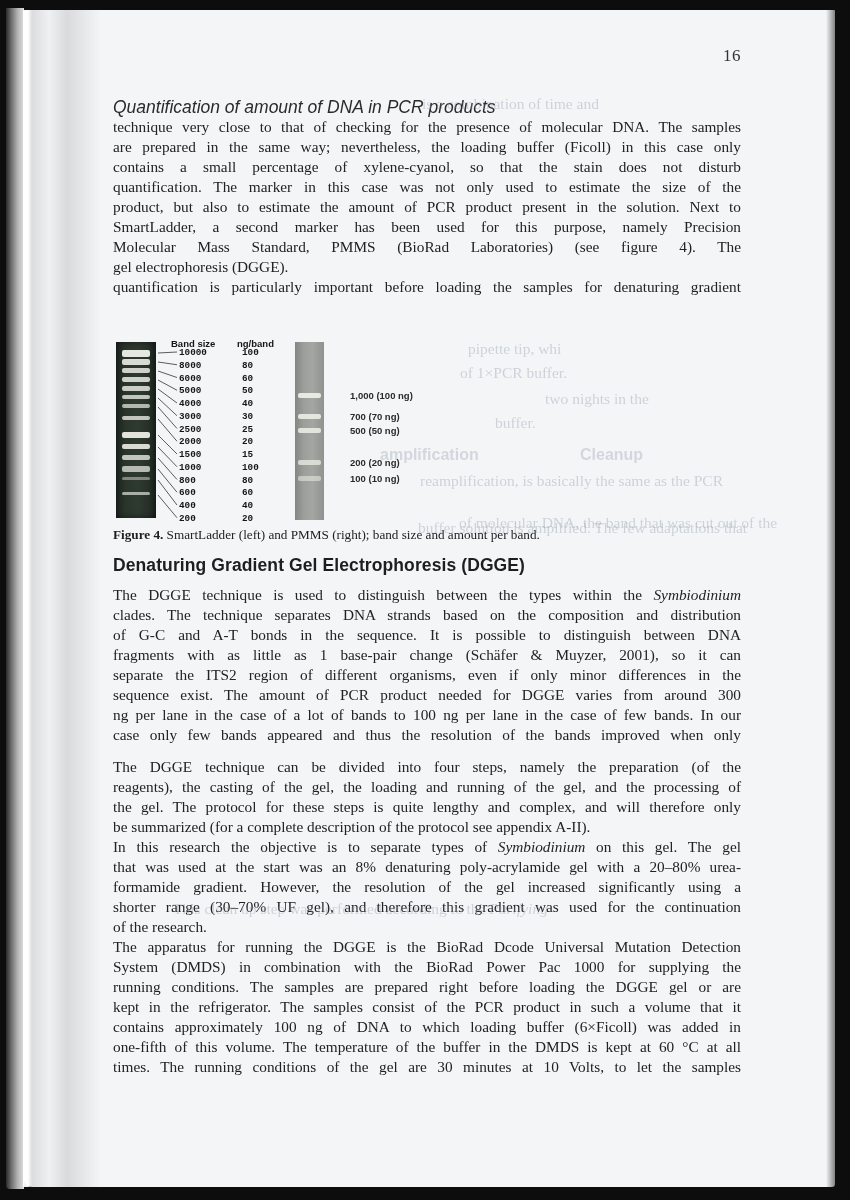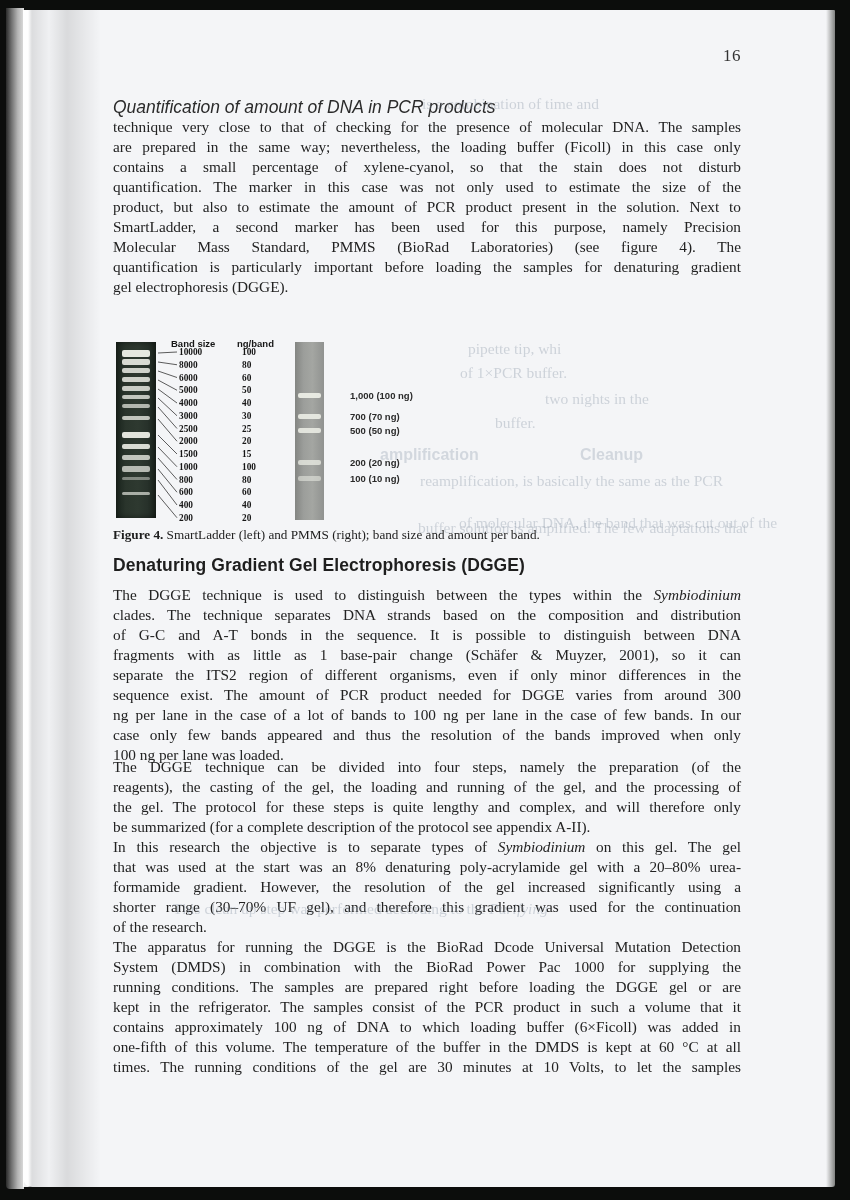--- a/index.html
+++ b/index.html
@@ -79,21 +79,21 @@
     background:linear-gradient(90deg,#838582 0,#9c9e9b 30%,#a4a6a2 60%,#909290 100%);
   }
   .band{position:absolute;border-radius:2px;background:#eceee6;filter:blur(.4px);}
   .ladder-header{
     position:absolute;top:0;font-family:"Liberation Sans", sans-serif;
     font-weight:bold;font-size:9.5px;color:#161616;
   }
   .ladder-h1{left:58px;}
   .ladder-h2{left:124px;}
   .ladder-cell{
-    position:absolute;font-family:Liberation Serif, serif;
+    position:absolute;font-family:Liberation Mono, monospace;
     font-weight:bold;font-size:9.3px;color:#161616;line-height:11px;
   }
   .leader-svg{position:absolute;left:0;top:0;overflow:visible;}
   .pmms-label{
     position:absolute;left:237px;font-family:"Liberation Sans", sans-serif;
     font-weight:bold;font-size:9.5px;color:#2a2a2a;line-height:11px;
   }
 
   
   .bleed{position:absolute;inset:0;pointer-events:none;}
@@ -113,22 +113,22 @@
   <div class="h1">Quantification of amount of DNA in PCR products</div>
 
   <div class="para" style="top:107px">
       <div class="line">technique very close to that of checking for the presence of molecular DNA. The samples</div>
       <div class="line">are prepared in the same way; nevertheless, the loading buffer (Ficoll) in this case only</div>
       <div class="line">contains a small percentage of xylene-cyanol, so that the stain does not disturb</div>
       <div class="line">quantification. The marker in this case was not only used to estimate the size of the</div>
       <div class="line">product, but also to estimate the amount of PCR product present in the solution. Next to</div>
       <div class="line">SmartLadder, a second marker has been used for this purpose, namely Precision</div>
       <div class="line">Molecular Mass Standard, PMMS (BioRad Laboratories) (see figure 4). The</div>
+      <div class="line last">gel electrophoresis (DGGE).</div>
       <div class="line">quantification is particularly important before loading the samples for denaturing gradient</div>
-      <div class="line last">gel electrophoresis (DGGE).</div>
     </div>
 
   <div class="figure">
     <div class="gel gel-left" id="gelLeft"></div>
     <div class="ladder-header ladder-h1">Band size</div>
     <div class="ladder-header ladder-h2">ng/band</div>
     <svg class="leader-svg" id="leaderSvg" width="628" height="192" viewBox="0 0 628 192">
         <line x1="45" y1="15" x2="64" y2="14" stroke="#4a4a4a" stroke-width="0.9"></line>
         <line x1="45" y1="24" x2="64" y2="26.75" stroke="#4a4a4a" stroke-width="0.9"></line>
         <line x1="45" y1="33" x2="64" y2="39.5" stroke="#4a4a4a" stroke-width="0.9"></line>
@@ -211,21 +211,20 @@
 
   <div class="para" style="top:575px">
       <div class="line">The DGGE technique is used to distinguish between the types within the <i>Symbiodinium</i></div>
       <div class="line">clades. The technique separates DNA strands based on the composition and distribution</div>
       <div class="line">of G-C and A-T bonds in the sequence. It is possible to distinguish between DNA</div>
       <div class="line">fragments with as little as 1 base-pair change (Schäfer &amp; Muyzer, 2001), so it can</div>
       <div class="line">separate the ITS2 region of different organisms, even if only minor differences in the</div>
       <div class="line">sequence exist. The amount of PCR product needed for DGGE varies from around 300</div>
       <div class="line">ng per lane in the case of a lot of bands to 100 ng per lane in the case of few bands. In our</div>
       <div class="line">case only few bands appeared and thus the resolution of the bands improved when only</div>
-      <div class="line last">100 ng per lane was loaded.</div>
     </div>
   <div class="para" style="top:747px">
       <div class="line">The DGGE technique can be divided into four steps, namely the preparation (of the</div>
       <div class="line">reagents), the casting of the gel, the loading and running of the gel, and the processing of</div>
       <div class="line">the gel. The protocol for these steps is quite lengthy and complex, and will therefore only</div>
       <div class="line last">be summarized (for a complete description of the protocol see appendix A-II).</div>
     </div>
   <div class="para" style="top:827px">
       <div class="line">In this research the objective is to separate types of <i>Symbiodinium</i> on this gel. The gel</div>
       <div class="line">that was used at the start was an 8% denaturing poly-acrylamide gel with a 20–80% urea-</div>

